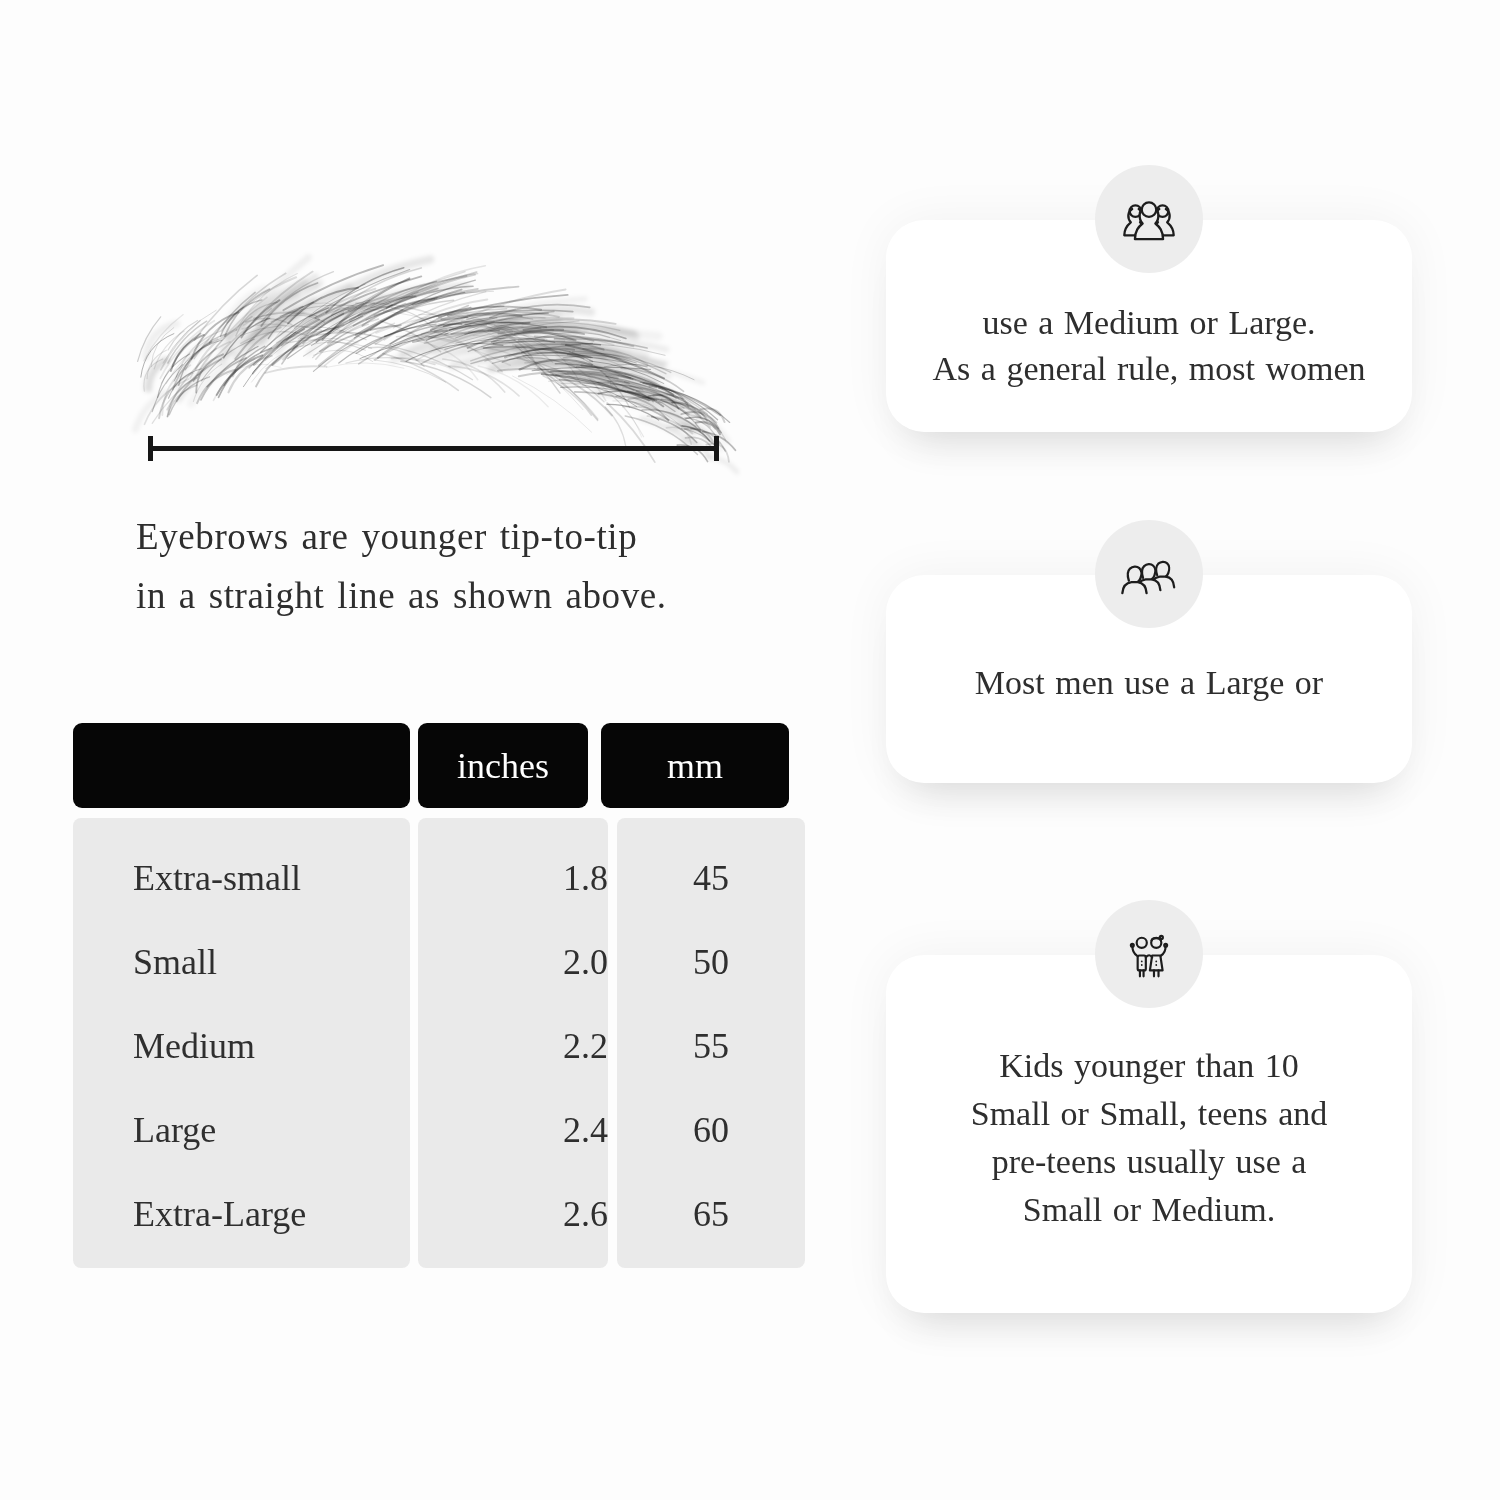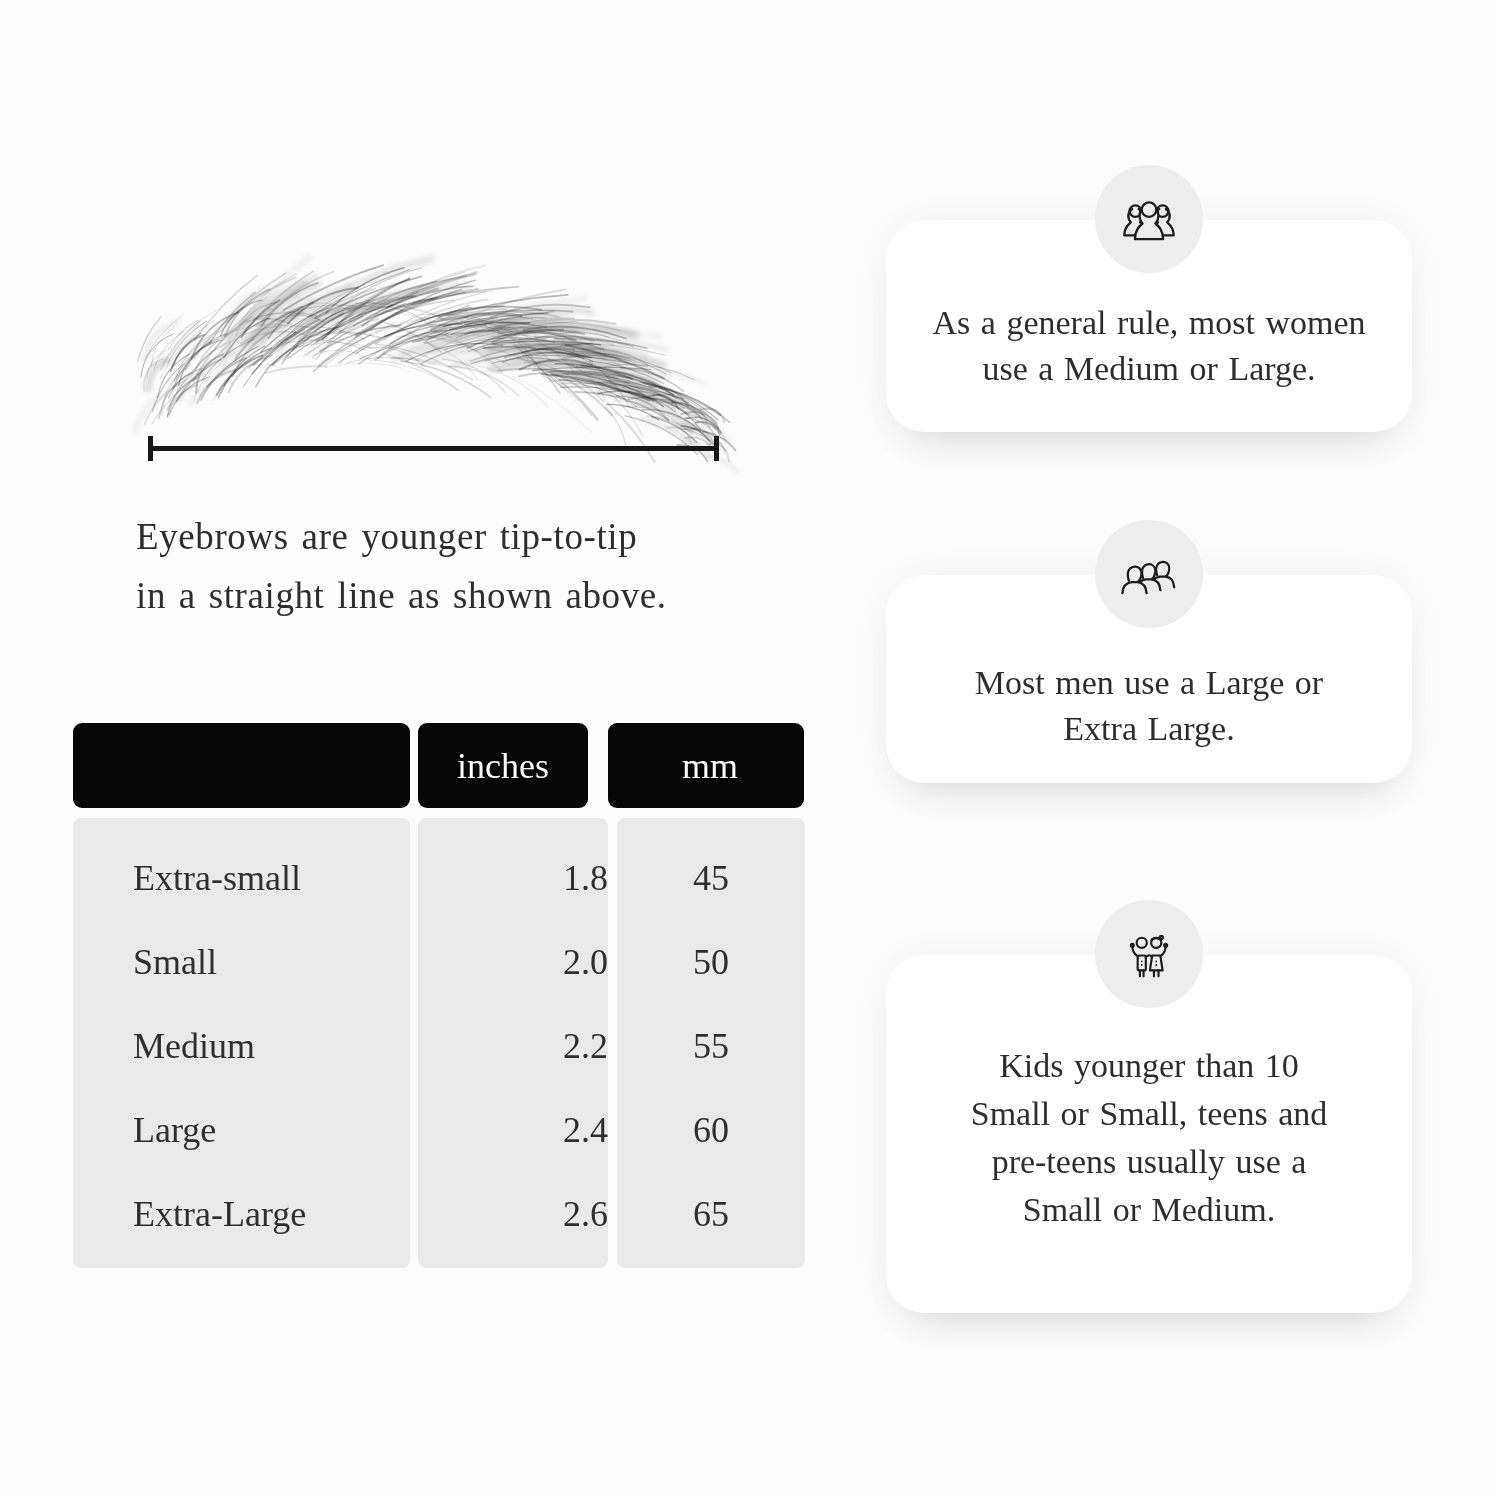--- a/index.html
+++ b/index.html
@@ -17,21 +17,21 @@
   .mcap{position:absolute;top:436px;width:5px;height:25px;background:var(--line-color);}
   .mcap.left{left:148px;} .mcap.right{left:714px;}
   .caption{position:absolute;left:136px;top:507px;font-size:37px;line-height:59px;
            letter-spacing:.6px;word-spacing:3px;color:var(--body-text);}
 
   
   .size-table{position:absolute;left:73px;top:723px;width:732px;height:545px;}
   .thead{display:flex;height:85px;}
   .hcell{background:var(--table-header-bg);border-radius:9px;height:85px;display:flex;
          align-items:center;justify-content:center;color:var(--table-header-text);font-size:36px;}
-  .w1{width:337px;} .w2{width:170px;margin-left:8px;} .w3{width:188px;margin-left:20px;padding-left:8px;}
+  .w1{width:337px;} .w2{width:170px;margin-left:8px;} .w3{width:188px;margin-left:13px;}
   .tbody{position:absolute;left:0;top:95px;width:732px;height:450px;border-radius:19px;}
   .bcol{position:absolute;top:0;height:450px;background:var(--table-body-bg);border-radius:8px;}
   .bcol.c1{left:0;width:337px;} .bcol.c2{left:345px;width:190px;} .bcol.c3{left:544px;width:188px;}
   .rows{position:absolute;left:0;top:18px;width:732px;}
   .t-row{display:flex;height:84px;align-items:center;font-size:36px;color:var(--table-text);}
   .t-cell.lab{width:337px;padding-left:60px;box-sizing:border-box;}
   .t-cell.n2{width:190px;margin-left:8px;text-align:right;}
   .t-cell.n3{width:188px;margin-left:9px;text-align:center;}
 
   
@@ -550,22 +550,22 @@
           <path d="M34.5 38 C34.5 30.5 37.8 27.4 41.2 24.6 C37.4 20.6 37.9 13.4 42.6 10.8 M57.5 38 C57.5 30.5 54.2 27.4 50.8 24.6 C54.6 20.6 54.1 13.4 49.4 10.8 M34.5 38 L57.5 38"></path>
         </g>
         <path class="icon-fill" d="M17.5 42 C17.5 33 21.3 29.2 25.4 25.8 C20.8 20.8 21.4 11.8 27.2 8.6 C30.2 7.2 33.8 7.2 36.8 8.6 C42.6 11.8 42 20.8 38.6 25.8 C42.7 29.2 46.5 33 46.5 42 Z"></path>
         <g class="icon-stroke">
           <path d="M17.5 42 C17.5 33 21.3 29.2 25.4 25.8 C20.8 20.8 21.4 11.8 27.2 8.6 M46.5 42 C46.5 33 42.7 29.2 38.6 25.8 C43.2 20.8 42.6 11.8 36.8 8.6 M17.5 42 L46.5 42"></path>
           <circle cx="32" cy="11.5" r="7.5" fill="var(--icon-circle-bg)"></circle>
         </g>
       </svg>
     </div>
     <div class="card-text">
+      <div>use a Medium or Large.</div>
       <div>As a general rule, most women</div>
-      <div>use a Medium or Large.</div>
     </div>
   </section>
 
   <section class="card card2">
     <div class="icon-circle">
       <svg width="62" height="43" viewBox="0 0 64 44">
         <g transform="translate(46,9) scale(0.96)">
           <g class="icon-stroke" stroke-width="2.2">
             <path d="M-5.8 13 C-7.4 8 -7.2 3.2 -4.6 0.6 C-2 -1.8 2.4 -2.2 5 0.2 C7.4 2.4 7.6 7 6.2 10.6 C5.6 12.2 4.8 13.4 3.6 14.2"></path>
             <path d="M-12.5 26 C-12 19 -8 15.2 -3 14.6 L3.4 14.6 C8.4 15.2 12 19 12.5 26"></path>
@@ -582,21 +582,20 @@
           <path class="icon-fill" d="M-12.5 26 C-12 19 -8 15.2 -3 14.6 C-5.8 12.6 -7.3 8.2 -6.9 3.9 C-6.5 -0.3 -3.2 -2.8 0.6 -2.6 C4.4 -2.4 7.2 0.6 7.2 4.8 C7.2 8.6 5.9 12.2 3.4 14.6 C8.4 15.2 12 19 12.5 26 Z"></path>
           <g class="icon-stroke">
             <path d="M-5.8 13 C-7.4 8 -7.2 3.2 -4.6 0.6 C-2 -1.8 2.4 -2.2 5 0.2 C7.4 2.4 7.6 7 6.2 10.6 C5.6 12.2 4.8 13.4 3.6 14.2"></path>
             <path d="M-12.5 26 C-12 19 -8 15.2 -3 14.6 L3.4 14.6 C8.4 15.2 12 19 12.5 26"></path>
           </g>
         </g>
       </svg>
     </div>
     <div class="card-text">
       <div>Most men use a Large or</div>
-      <div>Extra Large.</div>
     </div>
   </section>
 
   <section class="card card3">
     <div class="icon-circle">
       <svg width="58" height="49" viewBox="0 0 64 54">
         <g class="icon-stroke" stroke-width="2.1">
           <circle cx="24" cy="12.5" r="5.6"></circle>
           <path d="M19 27 C15.5 24.5 13.5 20.5 13.8 16.5"></path>
           <circle cx="13.6" cy="15.2" r="1.6"></circle>

